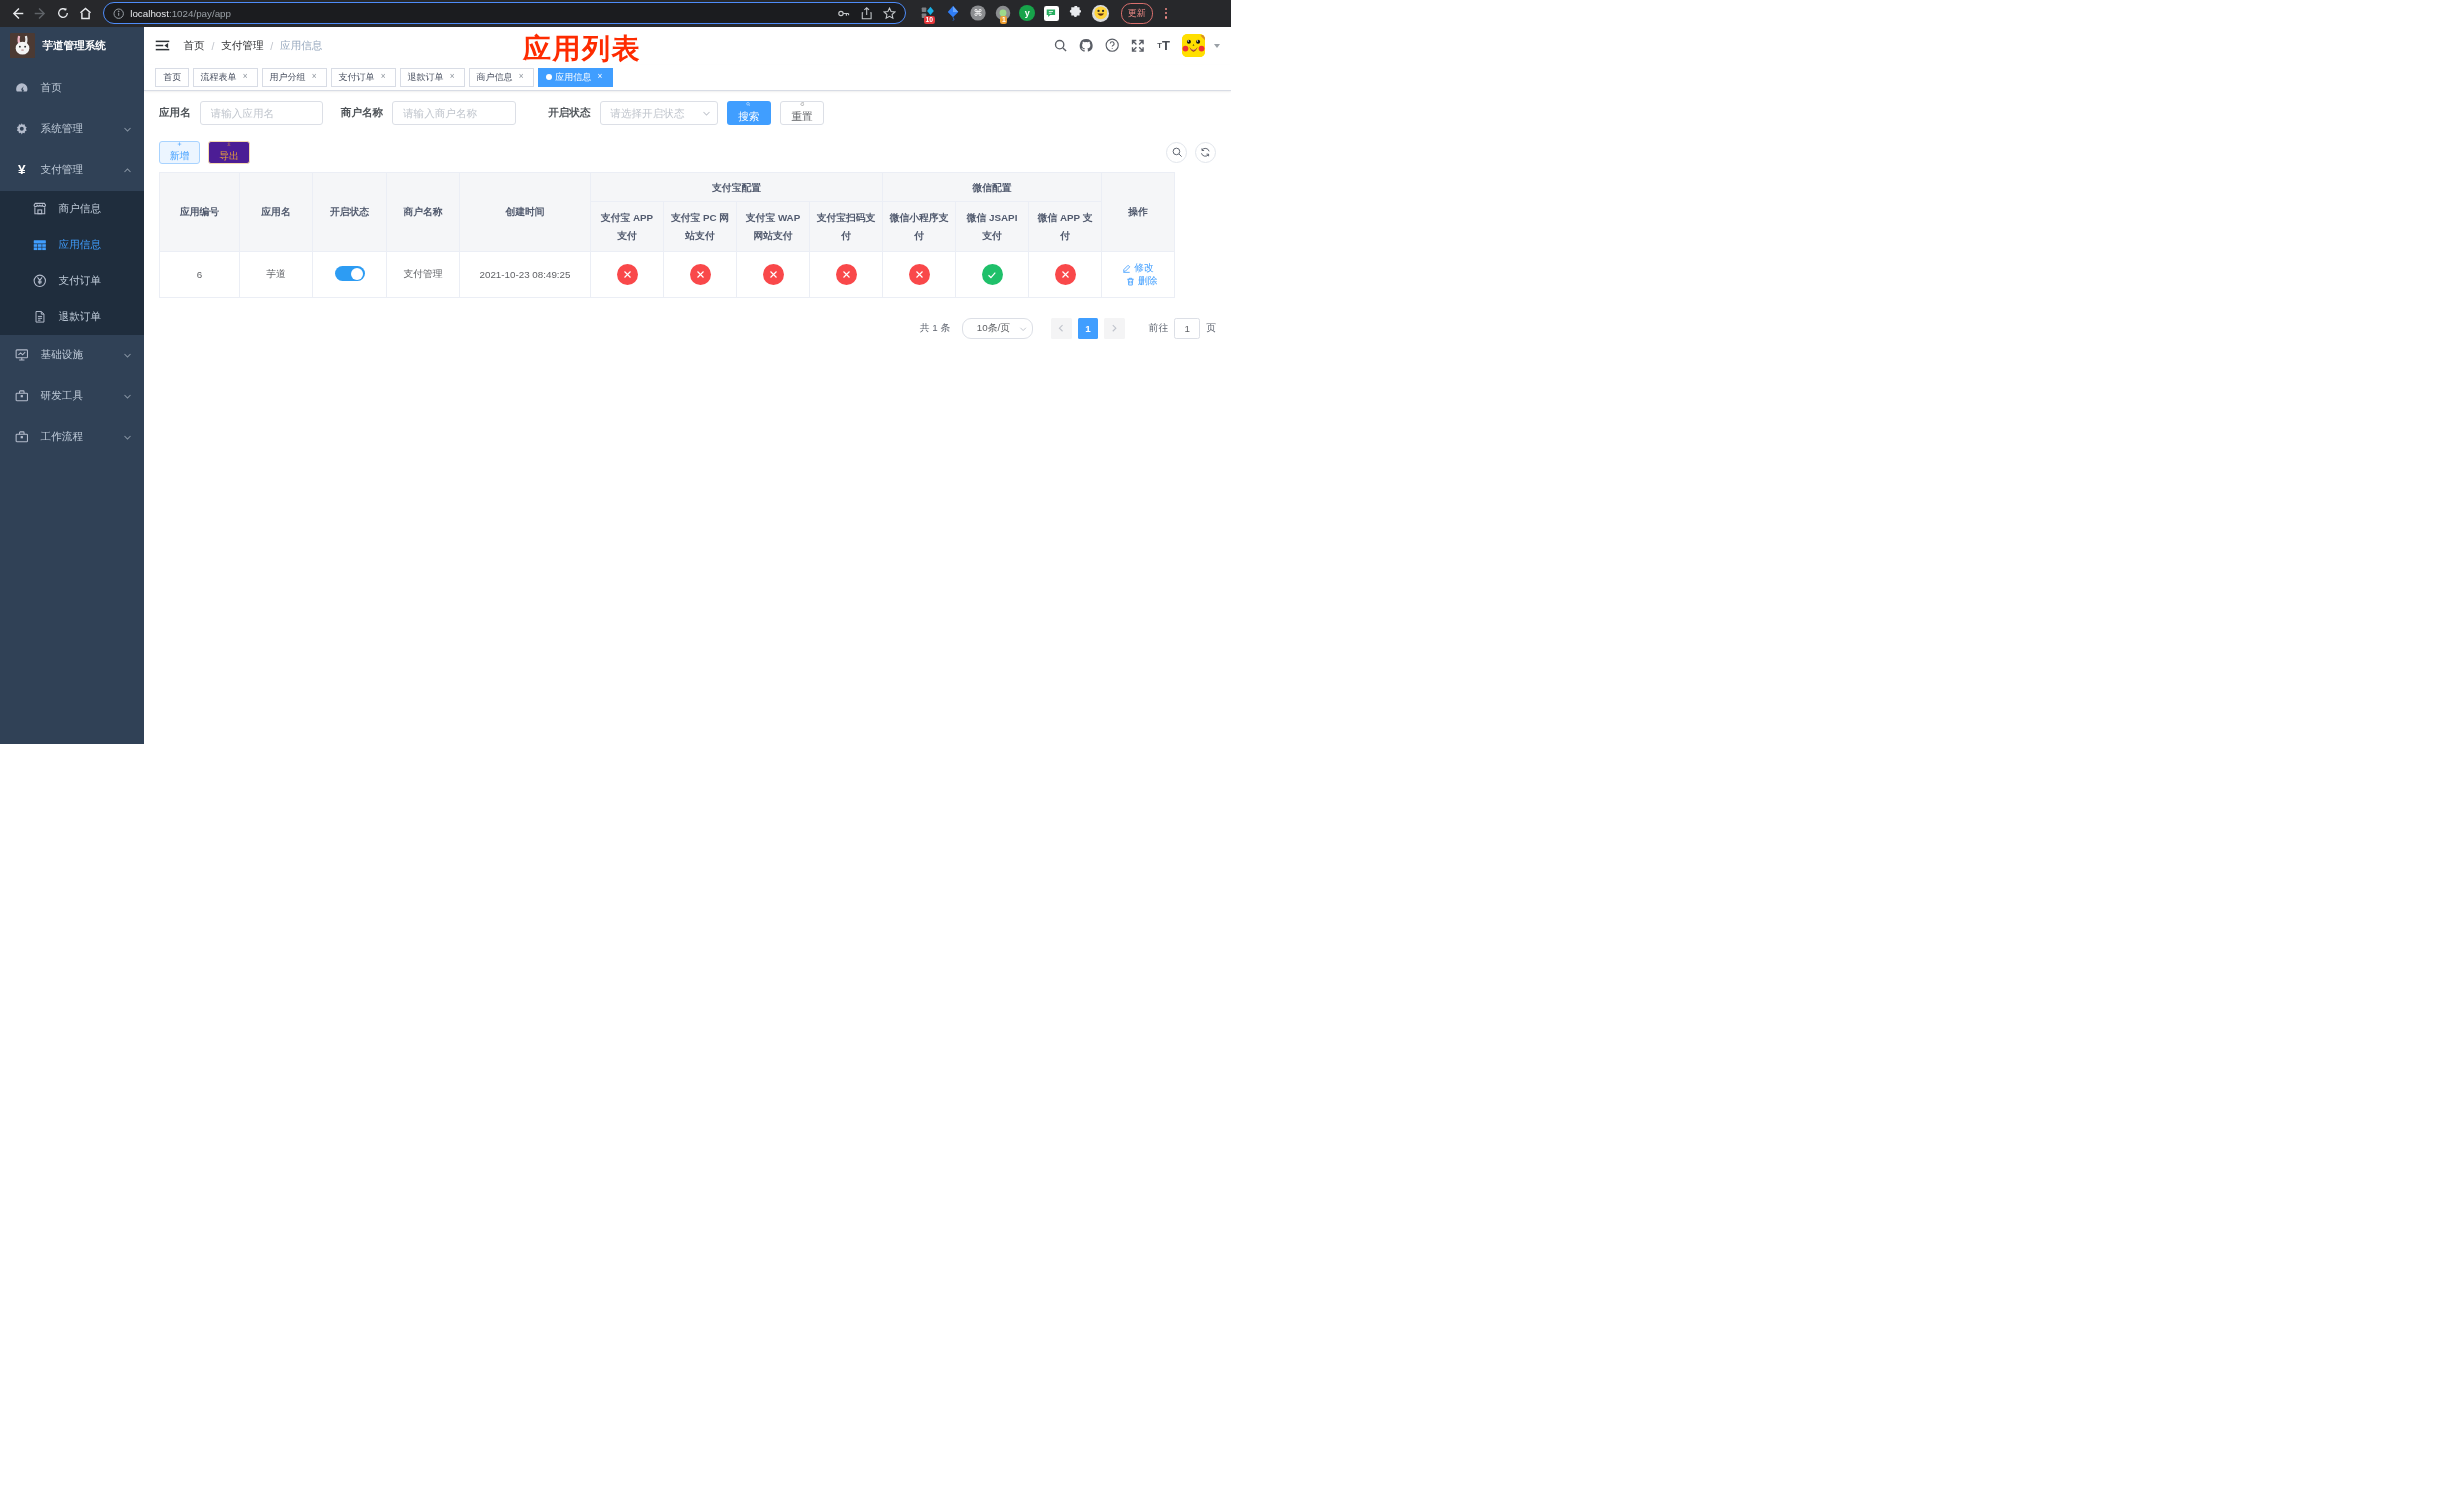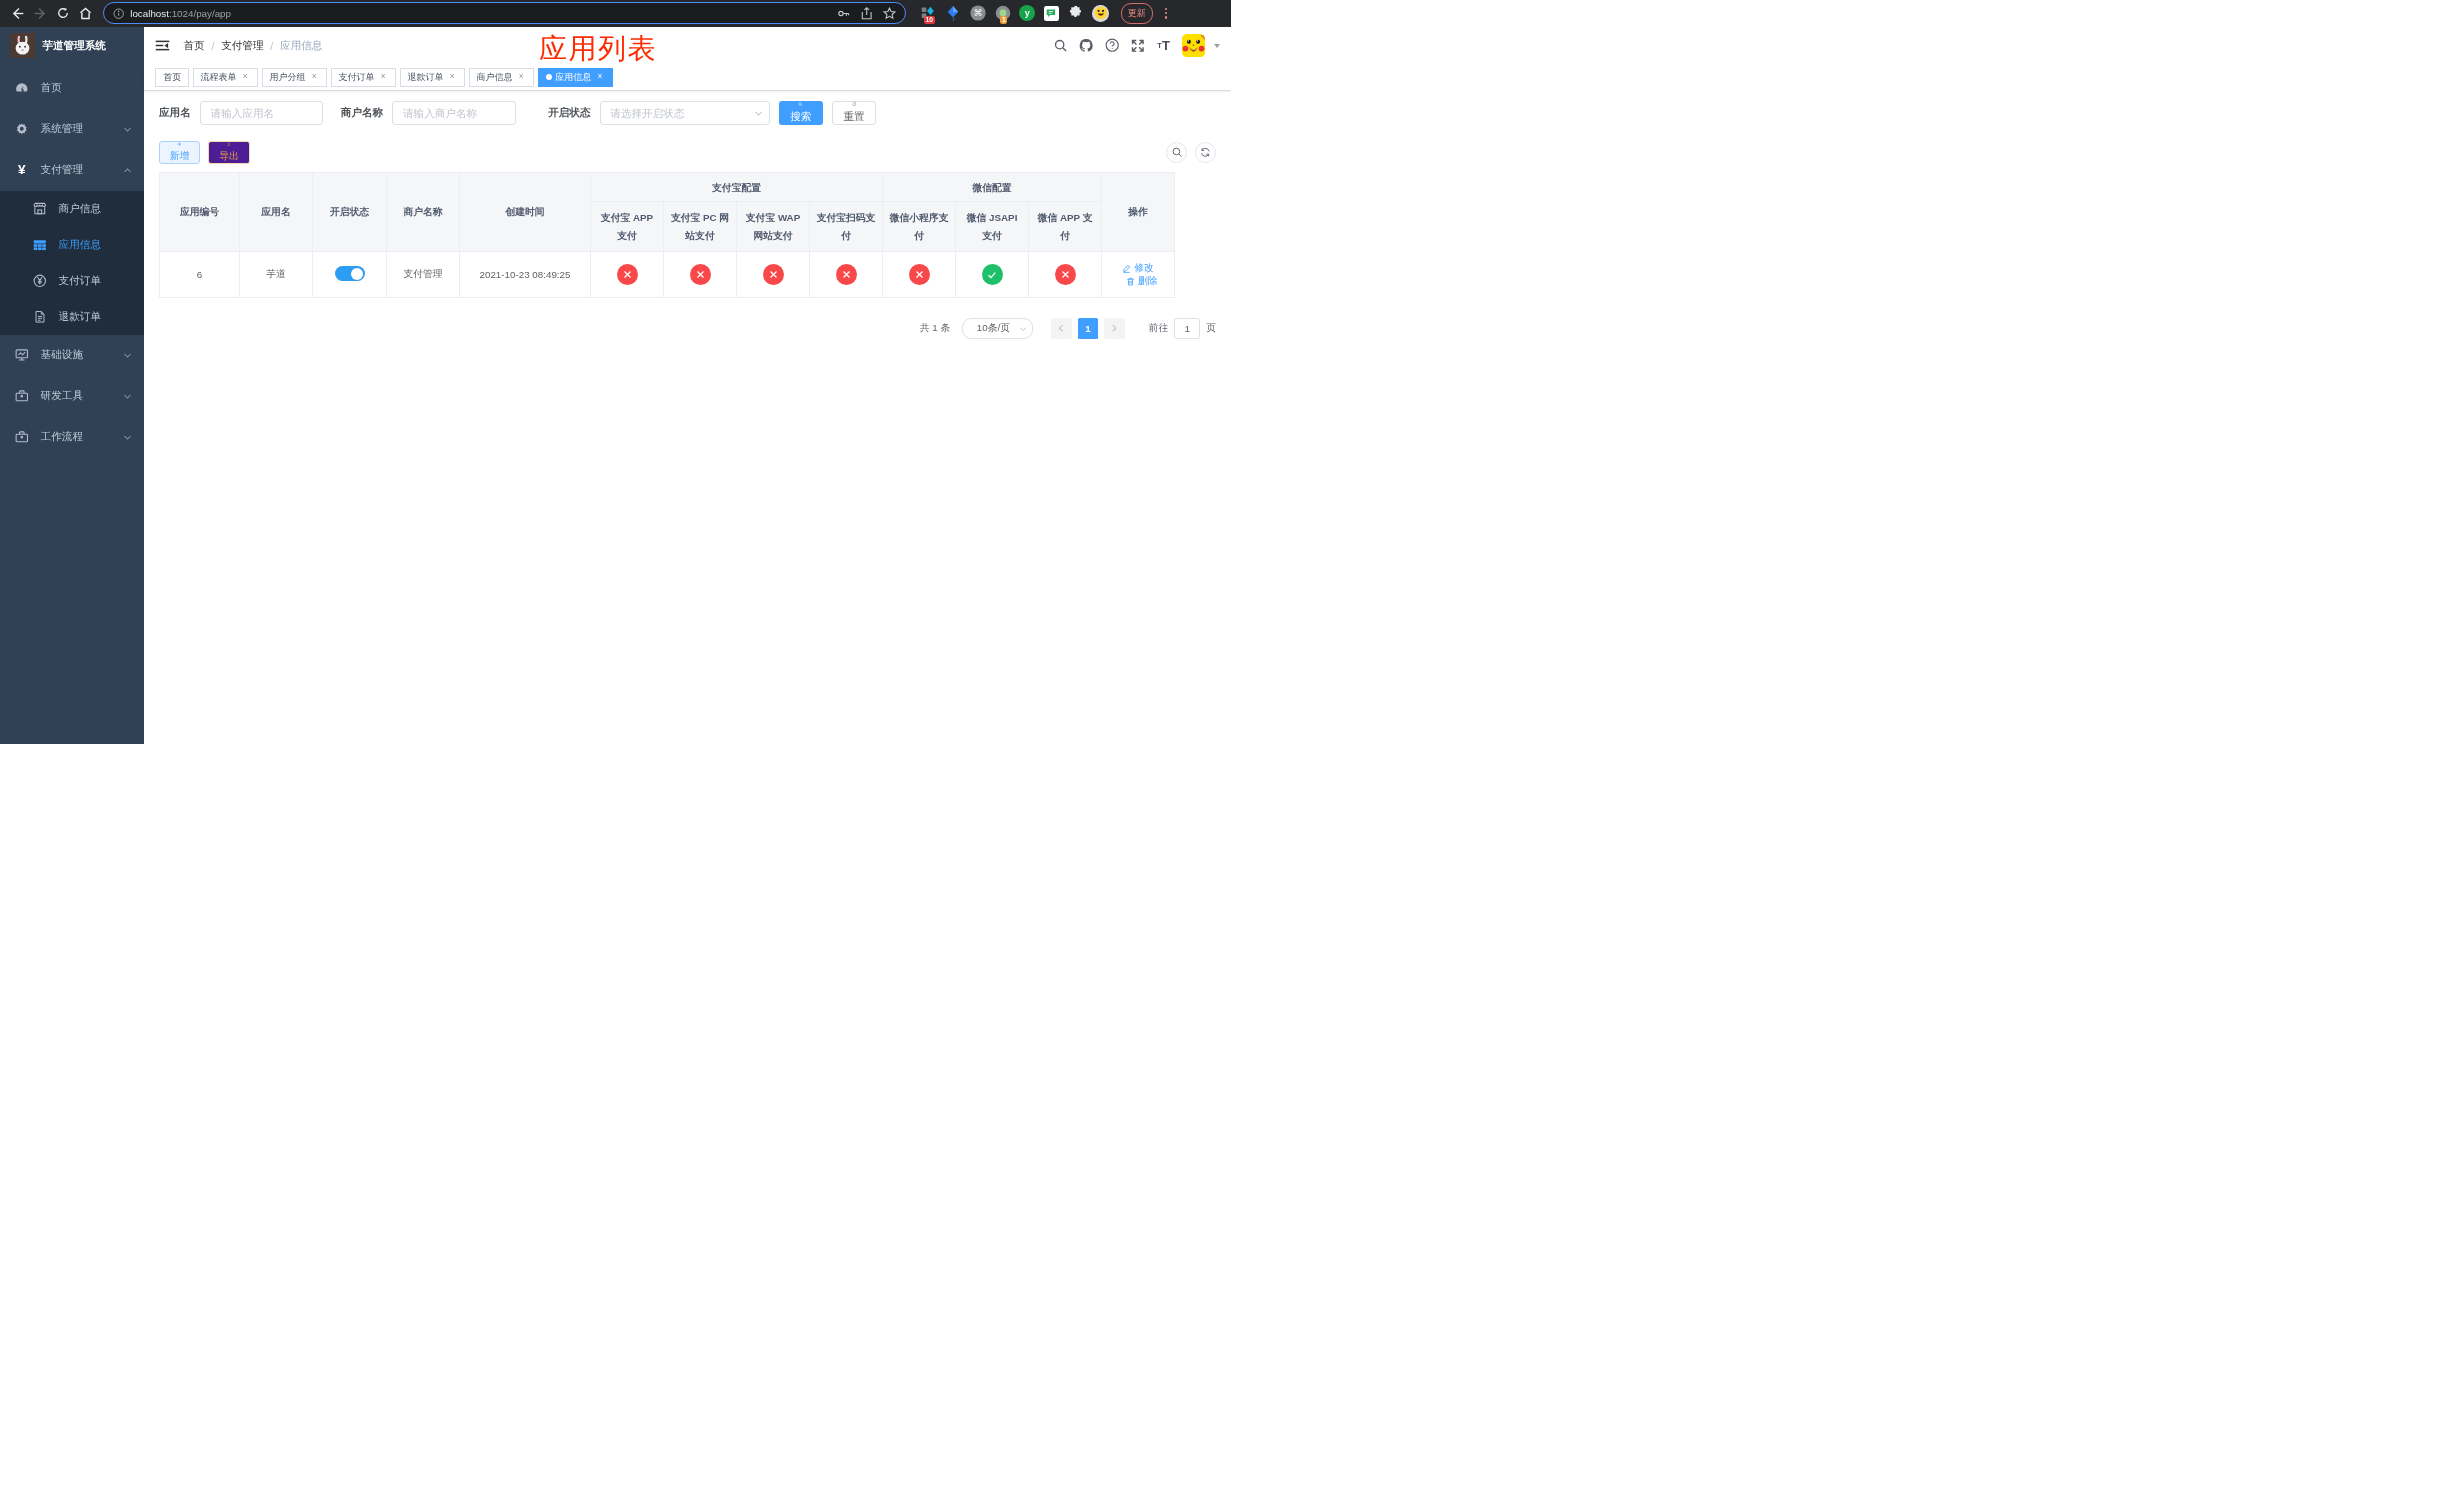--- a/index.html
+++ b/index.html
@@ -44,42 +44,42 @@
   .m-item.active .mi-icon { color:#409eff; }
 
   
   .main { flex:1; display:flex; flex-direction:column; background:#fff; position:relative; }
   .navbar { height:38px; display:flex; align-items:center; padding:0 11.4px; position:relative; background:#fff; }
   .hamburger { width:15px; height:15px; color:#303133; cursor:pointer; }
   .breadcrumb { margin-left:13px; font-size:10.6px; display:flex; align-items:center; gap:6.8px; }
   .breadcrumb .bc { color:#303133; }
   .breadcrumb .sep { color:#c0c4cc; }
   .breadcrumb .bc.last { color:#97a8be; }
-  .annotation { position:absolute; left:395px; top:3.8px; font-size:28px; font-weight:400; color:#fe2b00; letter-spacing:1.5px; font-family:"Liberation Sans",sans-serif; }
+  .annotation { position:absolute; left:379px; top:3.8px; font-size:28px; font-weight:700; color:#fe2b00; letter-spacing:1.5px; font-family:"Liberation Sans",sans-serif; }
   .nav-icons { margin-left:auto; display:flex; align-items:center; gap:11.4px; color:#5a5e66; }
   .nav-icons .ni { width:14.4px; height:14.4px; display:flex; align-items:center; justify-content:center; cursor:pointer; }
   .avatar-user { width:23px; height:23px; border-radius:5.3px; background:#ffd900; overflow:hidden; cursor:pointer; }
   .caret-down { width:0; height:0; border-left:3.8px solid transparent; border-right:3.8px solid transparent; border-top:4.5px solid #9aa0a6; margin-left:-3px; cursor:pointer; }
 
   .tags-bar { height:26px; border-bottom:0.8px solid #d8dce5; box-shadow:0 0.8px 2.3px 0 rgba(0,0,0,.10); display:flex; align-items:center; padding:0 11.4px; gap:3.8px; background:#fff; position:relative; z-index:2; }
   .tag { height:19px; padding:0 6.8px; border:0.8px solid #d8dce5; background:#fff; color:#495060; font-size:9px; display:inline-flex; align-items:center; gap:3.8px; cursor:pointer; white-space:nowrap; }
   .tag .x { font-size:8.3px; color:#8f969e; width:9.8px; height:9.8px; line-height:9px; text-align:center; border-radius:50%; }
   .tag.active { background:#409eff; border-color:#409eff; color:#fff; }
   .tag.active .dot { width:6px; height:6px; border-radius:50%; background:#fff; }
   .tag.active .x { color:#fff; }
 
   .content { padding:10.6px 15px 0; flex:1; }
 
   .filter-row { display:flex; align-items:center; margin-bottom:16px; }
   .f-label { font-size:10.6px; font-weight:bold; color:#4e5358; margin-right:9px; white-space:nowrap; }
   .inp { height:24px; border:0.8px solid #dcdfe6; border-radius:3px; padding:0 9.8px; font-size:10.6px; color:#606266; outline:none; background:#fff; }
   .inp::placeholder { color:#bfc4cc; }
   .inp.app-name { width:123px; margin-right:18px; }
   .inp.merchant { width:124px; margin-right:32px; }
-  .sel-wrap { position:relative; width:170px; margin-right:9px; }
+  .sel-wrap { position:relative; width:118px; margin-right:9px; }
   .sel-wrap .inp { width:100%; padding-right:21px; }
   .sel-wrap .sel-chev { position:absolute; right:6.8px; top:7.6px; color:#c0c4cc; pointer-events:none; }
   .btn { display:inline-flex; align-items:center; justify-content:center; gap:3.8px; border-radius:3px; font-size:10.6px; cursor:pointer; border:0.8px solid transparent; white-space:nowrap;flex-direction:column; }
   .btn-search { height:24px; padding:0 10.6px; background:#409eff; color:#fff; }
   .btn-reset { height:24px; padding:0 10.6px; background:#fff; border-color:#dcdfe6; color:#606266; margin-left:9px; }
 
   .toolbar-row { display:flex; align-items:center; margin-bottom:8.3px; }
   .btn-add { height:23px; padding:0 9.8px; font-size:9.8px; background:#ecf5ff; border-color:#a8d3ff; color:#409eff; }
   .btn-export { height:23px; padding:0 9.8px; font-size:9.8px; background:#4c1d95; border-color:#f5dab1; color:#e6a23c; margin-left:8.3px; }
   .tool-circles { margin-left:auto; display:flex; gap:7.6px; }

